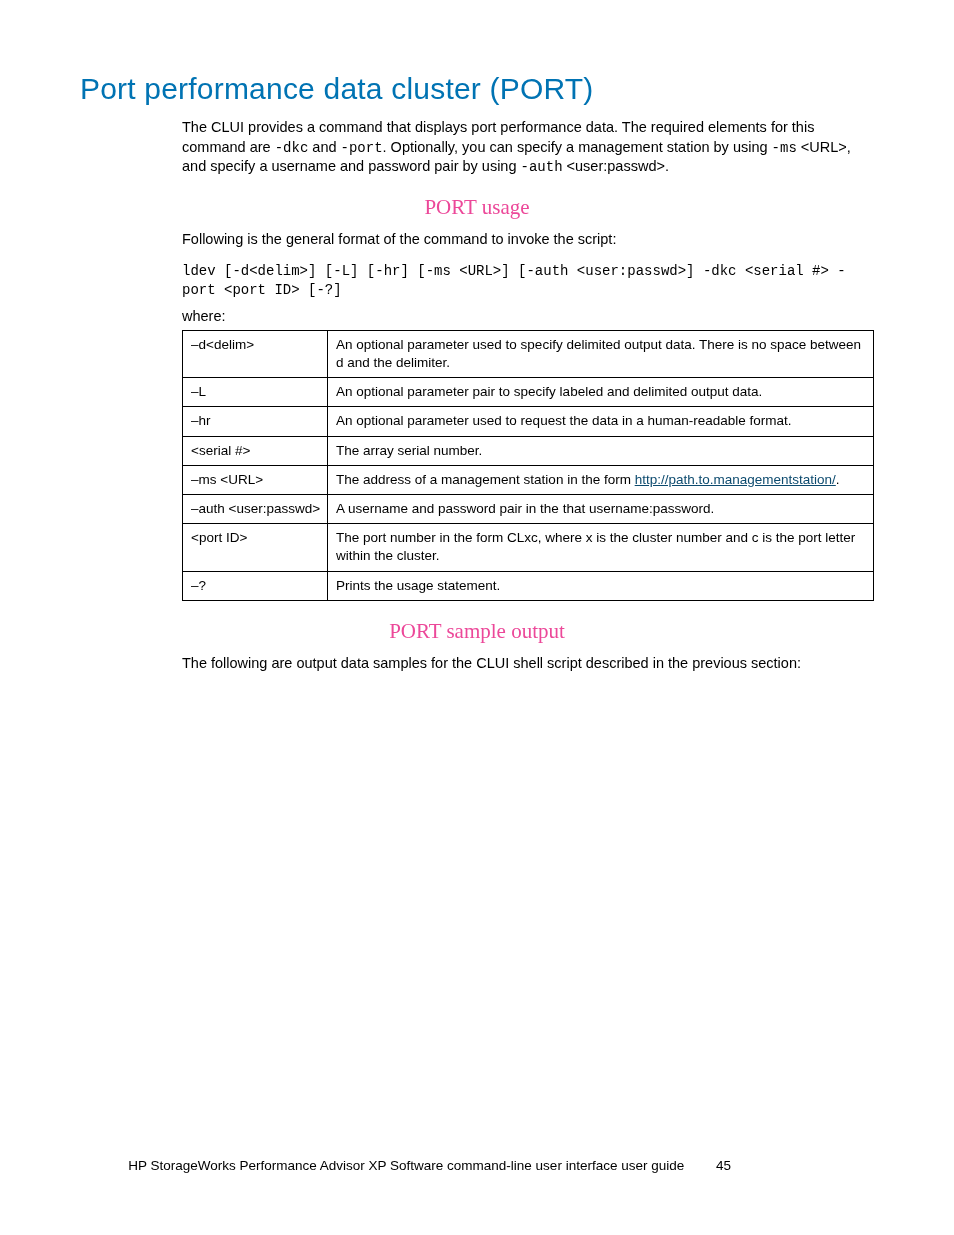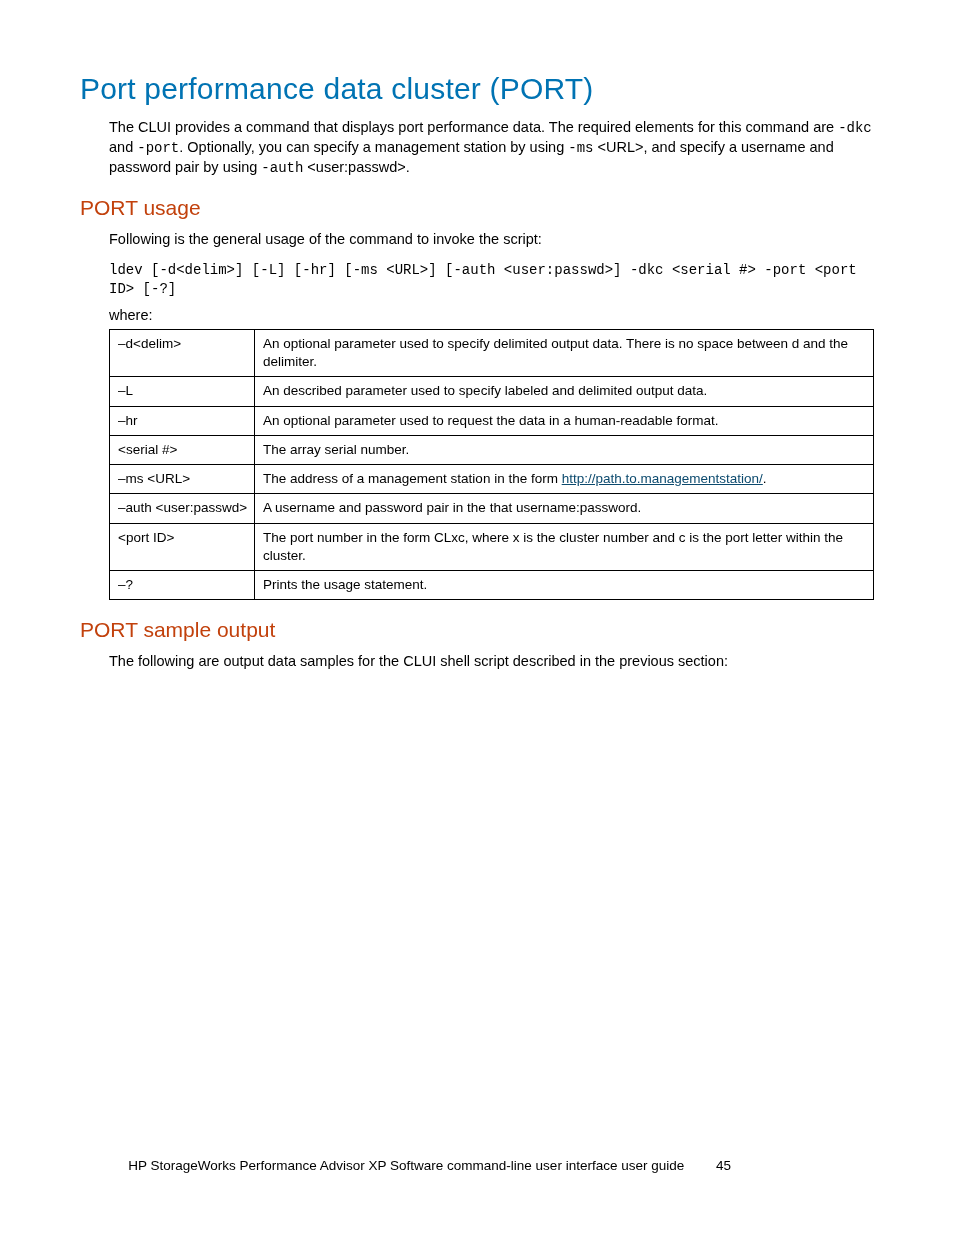--- a/index.html
+++ b/index.html
@@ -20,34 +20,35 @@
   }
   h1.main-title {
     font-family: Arial, Helvetica, sans-serif;
     font-weight: 300;
     font-size: 30px;
     color: #0073b3;
     margin: 0 0 12px 0;
     letter-spacing: 0.2px;
   }
   .body-indent {
-    margin-left: 29px;
+    margin-left: 102px;
     margin-right: 0;
   }
   p {
     margin: 0 0 12px 0;
     line-height: 1.35;
     font-size: 14.5px;
   }
   h2.sub-title {
-    font-family: Liberation Sans, sans-serif;
+    font-family: Liberation Serif, serif;
     font-weight: 300;
     font-size: 21px;
-    color: #c2410c;
+    color: #ec4899;
     margin: 18px 0 10px 0;
+    text-align: center;
   }
   code.inline {
     font-family: "Courier New", Courier, monospace;
     font-size: 14px;
   }
   pre.code-block {
     font-family: "Courier New", Courier, monospace;
     font-size: 14px;
     margin: 6px 0 8px 0;
     white-space: pre-wrap;
@@ -101,33 +102,33 @@
 
   <div class="body-indent">
     <p>
       <span>The CLUI provides a command that displays port performance data. The required elements for this command are </span><code class="inline">-dkc</code><span> and </span><code class="inline">-port</code><span>. Optionally, you can specify a management station by using </span><code class="inline">-ms</code><span> &lt;URL&gt;, and specify a username and password pair by using </span><code class="inline">-auth</code><span> &lt;user:passwd&gt;.</span>
     </p>
   </div>
 
   <h2 class="sub-title">PORT usage</h2>
 
   <div class="body-indent">
-    <p>Following is the general usage of the command to invoke the script:</p>
+    <p>Following is the general format of the command to invoke the script:</p>
     <pre class="code-block">ldev [-d&lt;delim&gt;] [-L] [-hr] [-ms &lt;URL&gt;] [-auth &lt;user:passwd&gt;] -dkc &lt;serial #&gt; -port &lt;port ID&gt; [-?]</pre>
     <div class="where">where:</div>
 
     <table class="param-table">
       <tbody>
           <tr>
         <td class="opt-col">–d&lt;delim&gt;</td>
         <td>An optional parameter used to specify delimited output data. There is no space between d and the delimiter.</td>
       </tr>
       <tr>
         <td class="opt-col">–L</td>
-        <td>An described parameter used to specify labeled and delimited output data.</td>
+        <td>An optional parameter pair to specify labeled and delimited output data.</td>
       </tr>
       <tr>
         <td class="opt-col">–hr</td>
         <td>An optional parameter used to request the data in a human-readable format.</td>
       </tr>
       <tr>
         <td class="opt-col">&lt;serial #&gt;</td>
         <td>The array serial number.</td>
       </tr>
       <tr>

